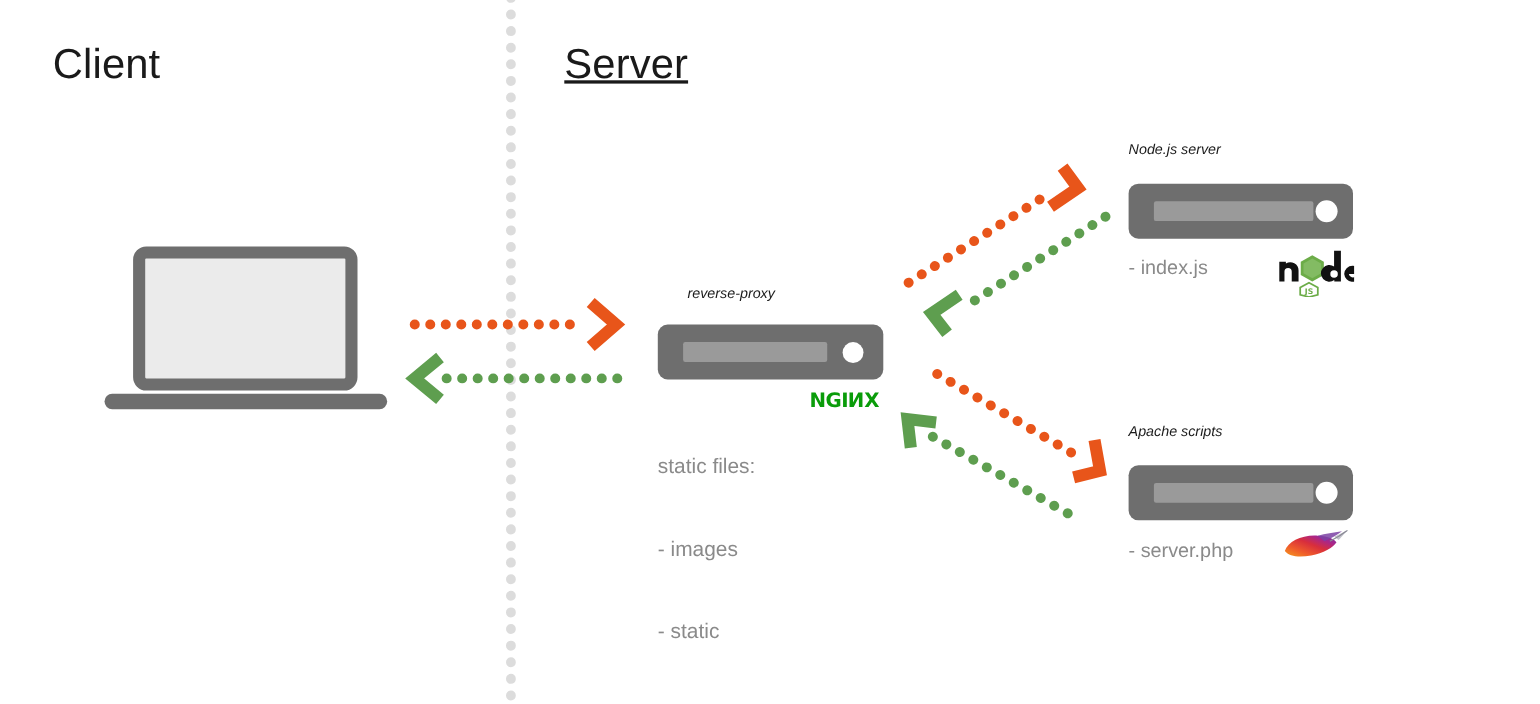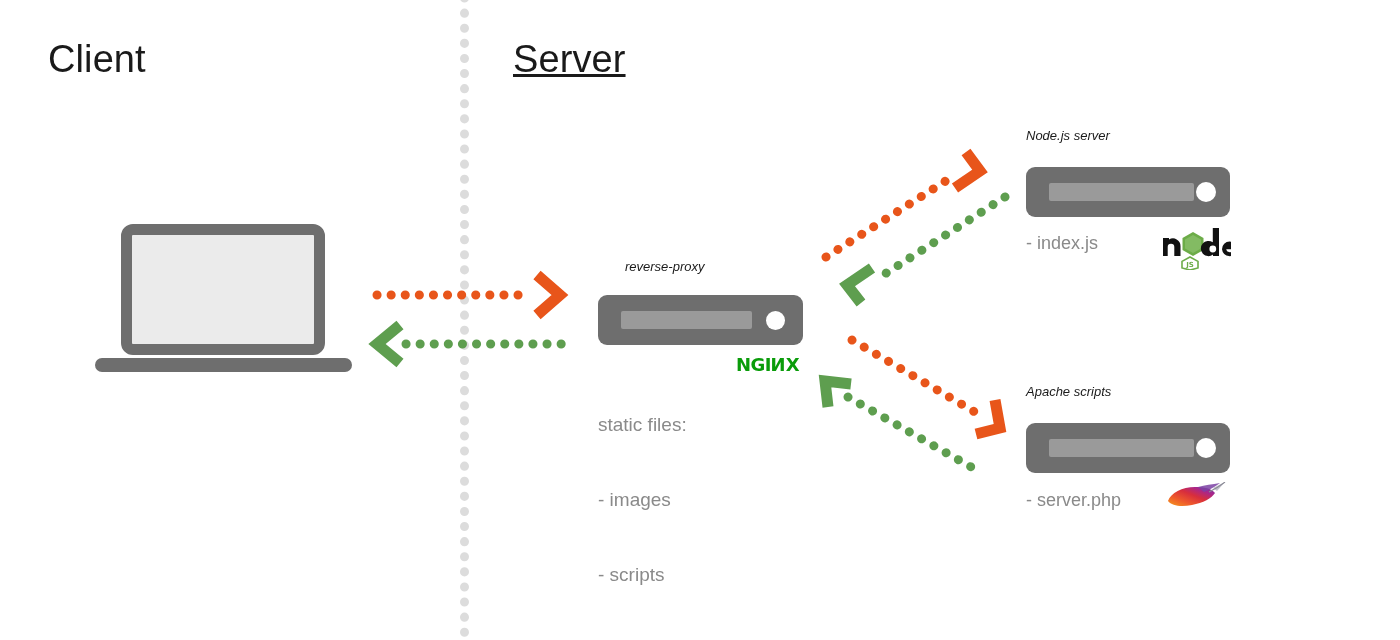--- a/index.html
+++ b/index.html
@@ -143,21 +143,21 @@
     <div class="abs server-box" style="left:598px; top:295px; width:205px; height:50px;">
       <div class="server-slot" style="left:23px; top:16px; width:131px; height:18px;"></div>
       <div class="server-led" style="left:168px; top:16px; width:19px; height:19px;"></div>
     </div>
 
     <div class="abs nginx-mark" style="left:736px; top:354px;">NGI<span class="flip">N</span>X</div>
 
     <div class="abs static-list" style="left:598px; top:362px;">
       <div>static files:</div>
       <div>- images</div>
-      <div>- scripts</div>
+      <div>- static</div>
       <div>- files</div>
       
     </div>
   </div>
 
   <div class="abs">
     <div class="abs node-title" style="left:1026px; top:128px;">Node.js server</div>
 
     <div class="abs server-box" style="left:1026px; top:167px; width:204px; height:50px;">
       <div class="server-slot" style="left:23px; top:16px; width:145px; height:18px;"></div>

